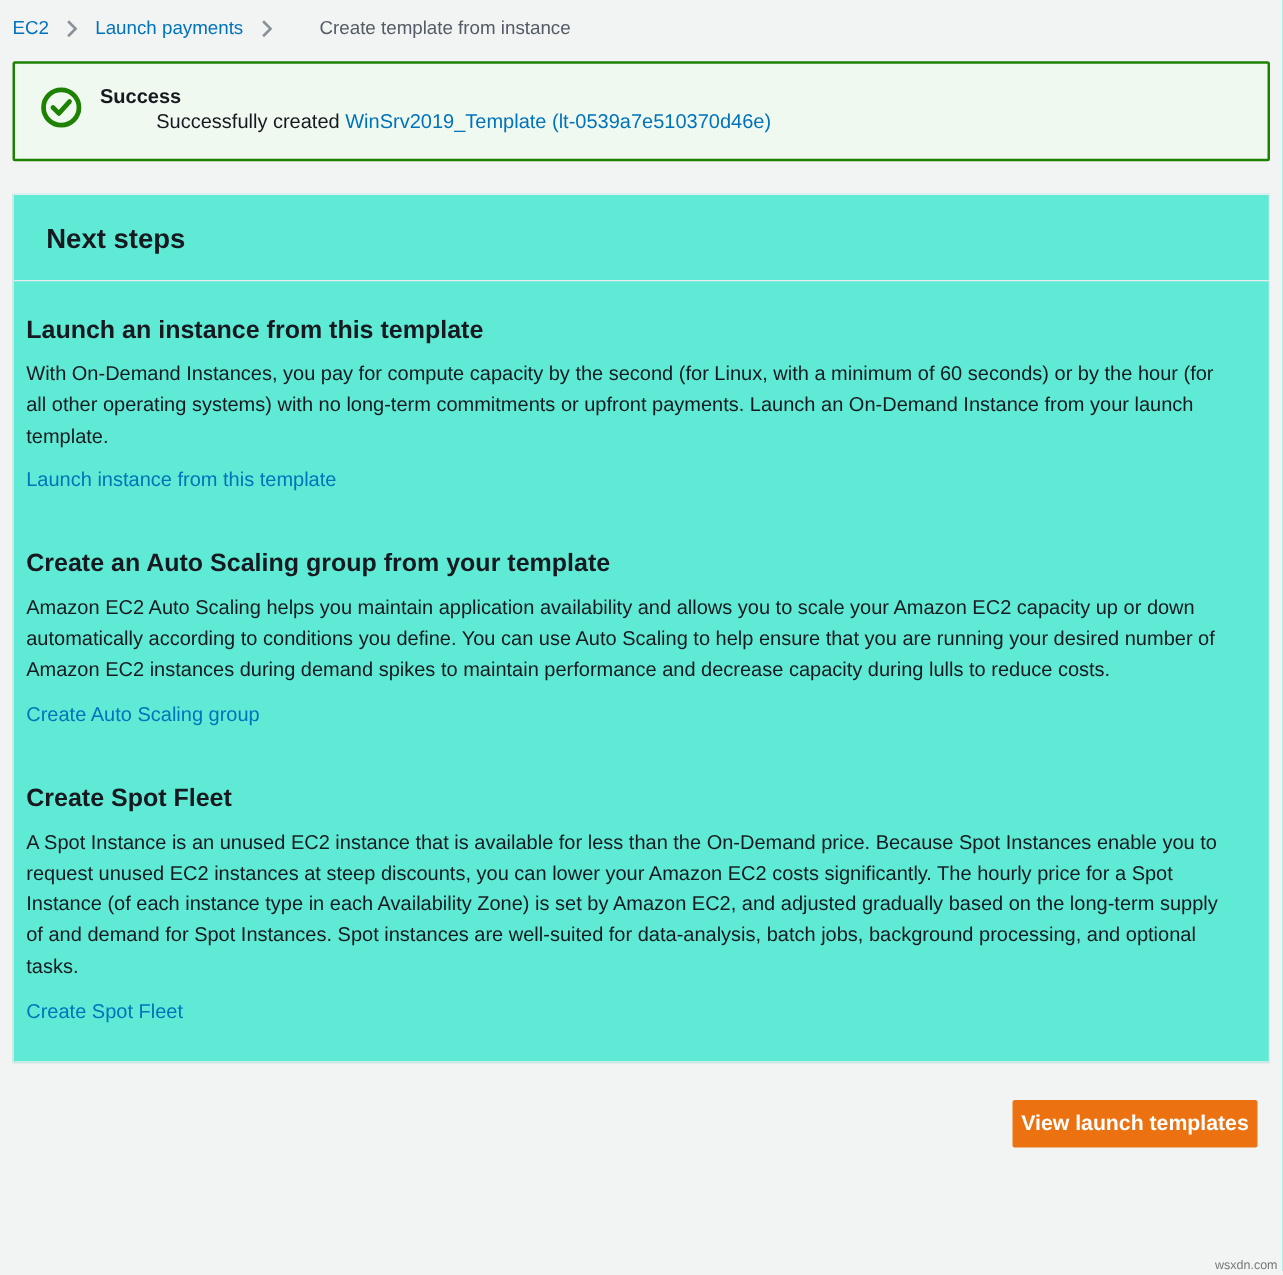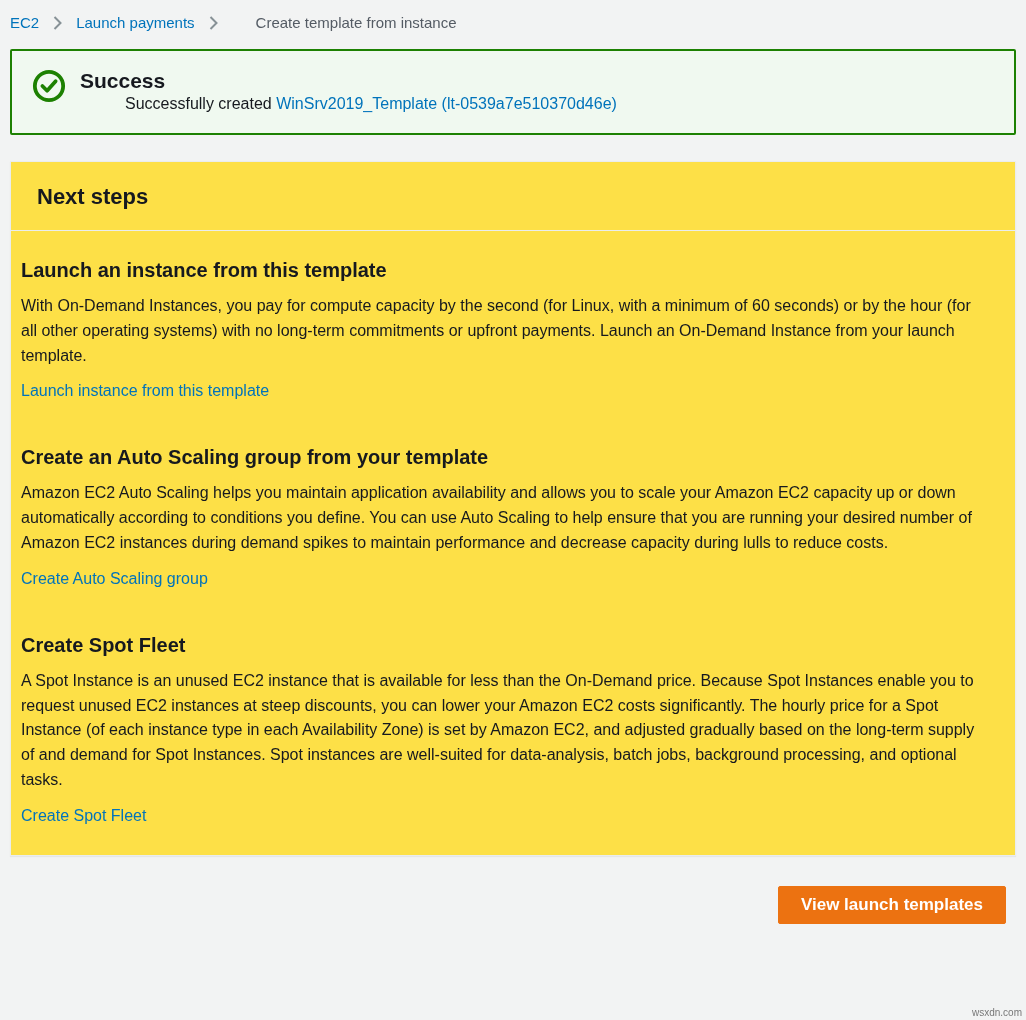--- a/index.html
+++ b/index.html
@@ -50,34 +50,34 @@
       border-radius: 2px;
       margin-bottom: 26px;
     }
     .alert-icon svg {
       width: 34px;
       height: 34px;
     }
     .alert-title {
       font-weight: 700;
       color: #16191f;
-      font-size: 21px;
+      font-size: 16px;
       margin-bottom: 2px;
     }
     .alert-body {
       color: #16191f;
       font-size: 16px;
       margin-left: 45px;
     }
     .alert-link {
       color: #0073bb;
       cursor: pointer;
     }
     .panel {
-      background: #fde047;
+      background: #5eead4;
       border: 1px solid #eaeded;
       box-shadow: 0 1px 1px rgba(0,0,0,0.05);
     }
     .panel-header {
       padding: 22px 24px 20px 26px;
       border-bottom: 1px solid #eaeded;
     }
     .panel-header-title {
       font-size: 22px;
       font-weight: 700;
@@ -114,21 +114,21 @@
       display: flex;
       justify-content: flex-end;
       padding: 30px 10px 0 0;
     }
     .btn-primary {
       background: #ec7211;
       color: #ffffff;
       border: 1px solid #ec7211;
       font-size: 17px;
       font-weight: 700;
-      padding: 8px 22px;
+      padding: 8px 6px;
       cursor: pointer;
       border-radius: 2px;
     }
     .watermark {
       position: fixed;
       bottom: 2px;
       right: 4px;
       font-size: 10px;
       color: #777;
       font-family: Arial, sans-serif;

